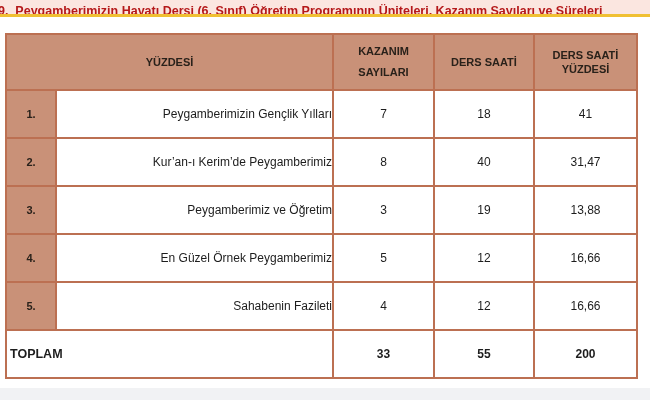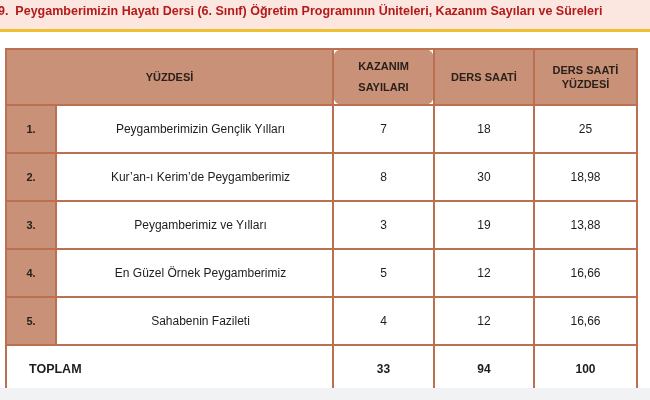--- a/index.html
+++ b/index.html
@@ -6,21 +6,21 @@
   html, body { margin: 0; padding: 0; }
   body {
     width: 650px; height: 400px;
     background: #ffffff;
     font-family: "Liberation Sans", sans-serif;
     overflow: hidden;
     position: relative;
   }
   
   .title-bar {
-    height: 32px;
+    height: 17px;
     background: #fbe6e0;
     border-bottom: 3px solid #f0c033;
     overflow: hidden;
     white-space: nowrap;
   }
   .title-text {
     display: inline-block;
     margin-left: -2px;
     font-weight: bold;
     font-size: 12.5px;
@@ -45,33 +45,33 @@
   .doc-table tbody tr { height: 48px; }
   .doc-table th {
     background: #c99178;
     color: #29211a;
     font-size: 11px;
     font-weight: bold;
     text-align: center;
     white-space: pre-line;
     line-height: 1.35;
   }
-  th.lh-wide  { line-height: 1.95; border-radius: 9px; }
+  th.lh-wide  { line-height: 1.95; }
   th.lh-tight { line-height: 1.3; }
   td.num {
     background: #c99178;
     text-align: center;
     font-weight: bold;
     font-size: 11px;
     color: #29211a;
   }
-  td.unit { text-align: center; padding-left: 12px; margin-top: 18px; }
+  td.unit { text-align: right; padding-left: 12px; margin-top: 18px; }
   td.val  { text-align: center; }
   tr.total-row td { font-weight: bold; }
-  td.total-label { text-align: left; padding-left: 22px; font-size: 12.5px; }
+  td.total-label { text-align: left; padding-left: 3px; font-size: 12.5px; }
   
   .bottom-strip {
     position: absolute;
     left: 0; bottom: 0;
     width: 650px; height: 12px;
     background: #f1f2f4;
   }
 </style>
 </head>
 <body>
@@ -97,32 +97,32 @@
       <th class="lh-tight">DERS SAATİ
 YÜZDESİ</th>
     </tr>
   </thead>
   <tbody>
     <tr>
       <td class="num">1.</td>
       <td class="unit">Peygamberimizin Gençlik Yılları</td>
       <td class="val">7</td>
       <td class="val">18</td>
-      <td class="val">25</td>
+      <td class="val">41</td>
     </tr>
     <tr>
       <td class="num">2.</td>
       <td class="unit">Kur’an-ı Kerim’de Peygamberimiz</td>
       <td class="val">8</td>
-      <td class="val">30</td>
-      <td class="val">18,98</td>
+      <td class="val">40</td>
+      <td class="val">31,47</td>
     </tr>
     <tr>
       <td class="num">3.</td>
-      <td class="unit">Peygamberimiz ve Yılları</td>
+      <td class="unit">Peygamberimiz ve Öğretim</td>
       <td class="val">3</td>
       <td class="val">19</td>
       <td class="val">13,88</td>
     </tr>
     <tr>
       <td class="num">4.</td>
       <td class="unit">En Güzel Örnek Peygamberimiz</td>
       <td class="val">5</td>
       <td class="val">12</td>
       <td class="val">16,66</td>
@@ -130,19 +130,19 @@
     <tr>
       <td class="num">5.</td>
       <td class="unit">Sahabenin Fazileti</td>
       <td class="val">4</td>
       <td class="val">12</td>
       <td class="val">16,66</td>
     </tr>
     <tr class="total-row">
       <td colspan="2" class="total-label">TOPLAM</td>
       <td class="val">33</td>
-      <td class="val">94</td>
-      <td class="val">100</td>
+      <td class="val">55</td>
+      <td class="val">200</td>
     </tr>
   </tbody>
 </table>
 
 <div class="bottom-strip"></div>
 
 </body></html>

